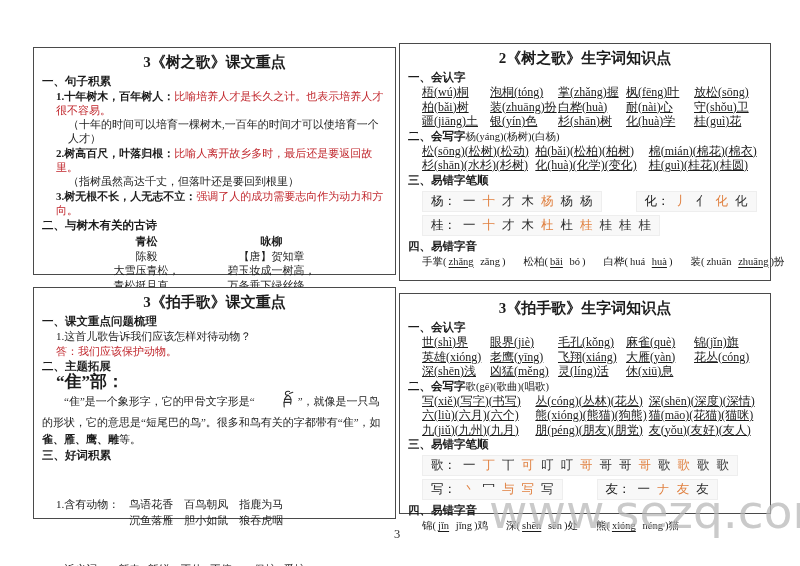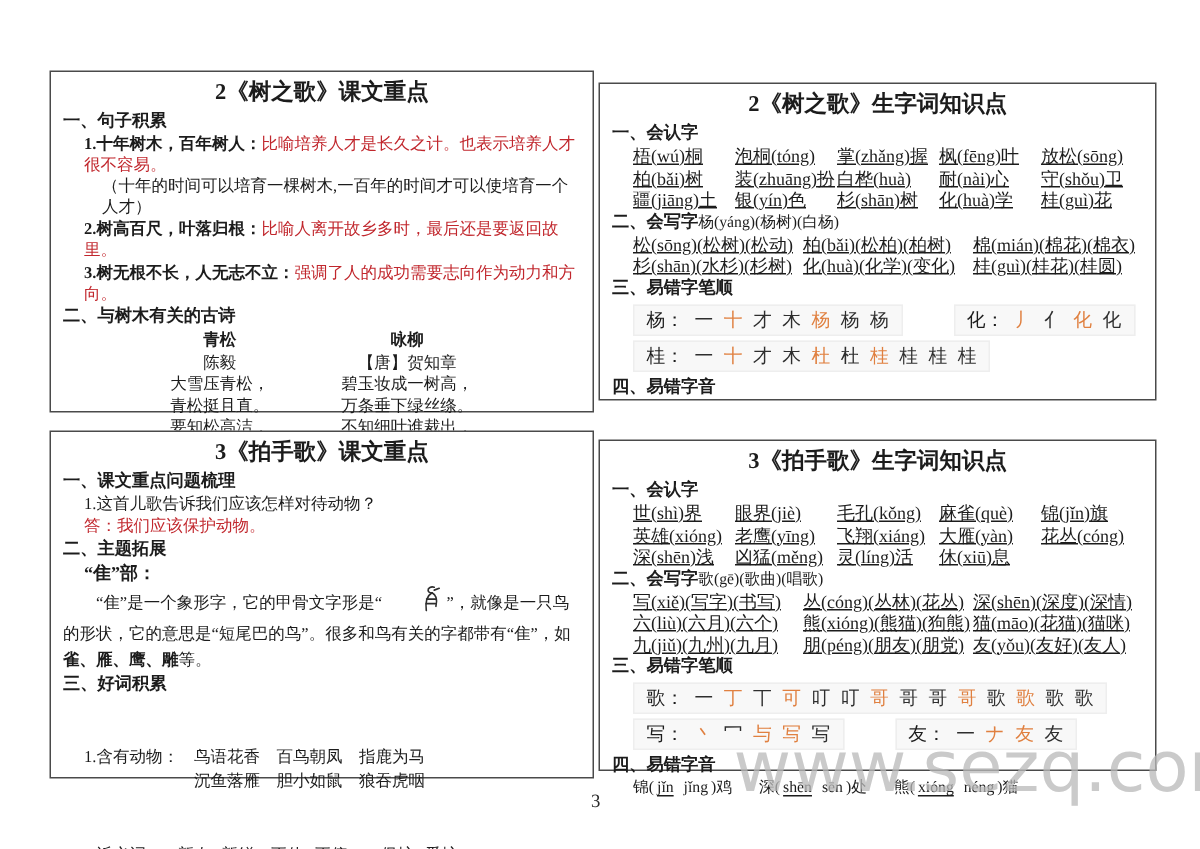--- a/index.html
+++ b/index.html
@@ -1,21 +1,21 @@
 <!DOCTYPE html>
 <html><head>
 <meta charset="utf-8">
 <style>
   html,body{margin:0;padding:0;background:#ffffff;}
   #page{position:relative;width:800px;height:566px;background:#fff;overflow:hidden;
         font-family:"Liberation Serif","DejaVu Serif",serif;color:#1c1c1c;}
   .box{position:absolute;border:1px solid #4a4a4a;background:#fff;box-sizing:border-box;
        padding:3px 8px 2px 8px;}
   #box1{left:33px;top:47px;width:363px;height:228px;}
-  #box2{left:399px;top:55px;width:372px;height:212px;}
+  #box2{left:399px;top:43px;width:372px;height:238px;}
   #box3{left:33px;top:287px;width:363px;height:232px;}
   #box4{left:399px;top:293px;width:372px;height:221px;}
   .btitle{text-align:center;font-weight:bold;font-size:15px;line-height:20px;margin:1px 0 2px;}
   .hd{font-weight:bold;font-size:11.5px;line-height:15px;}
   .hd-row{display:flex;align-items:baseline;gap:0;}
   .hd-inline{font-weight:normal;font-size:10.5px;}
   .ind{padding-left:14px;font-size:11px;line-height:14px;}
   .lead{font-weight:bold;}
   .red{color:#c1272d;}
   .note{font-size:11px;line-height:14px;padding-left:26px;}
@@ -36,47 +36,48 @@
   .slabel{color:#1c1c1c;}
   .stoken{color:#2e2e2e;}
   .stoken.o{color:#e08040;}
   
   .phrow{padding-left:14px;font-size:10.5px;line-height:15px;display:flex;flex-wrap:nowrap;gap:18px;}
   .phon{white-space:nowrap;}
   .opt{margin:0 2px;}
   .opt.u{text-decoration:underline;text-underline-offset:2px;}
   
   .q{padding-left:14px;font-size:11px;line-height:15px;}
-  .sub{font-weight:bold;font-size:12px;line-height:16px;padding-left:14px;}
+  .sub{font-weight:bold;font-size:17px;line-height:16px;padding-left:14px;}
   .para{font-size:11px;line-height:17px;text-indent:2em;margin:0;}
   .para .b{font-weight:bold;}
   .glyph-wrap{display:inline-block;vertical-align:-4px;margin:0 3px;}
   .words{display:flex;gap:10px;padding-left:14px;font-size:11px;line-height:16px;margin-top:33px;}
   .wlines div{white-space:pre;}
   .wlabel{white-space:nowrap;}
   
   #watermark{position:absolute;left:489px;top:484px;font-family:"DejaVu Sans","Liberation Sans",sans-serif;
              font-size:47px;color:#b9b9b9;opacity:0.75;letter-spacing:0px;z-index:9;pointer-events:none;}
   #pagenum{position:absolute;left:394px;top:527px;font-size:12.5px;color:#2a2a2a;}
 </style>
 </head>
 <body>
 
 <div id="page">
 
   <div class="box" id="box1">
-    <div class="btitle">2《树之歌》课文重点</div>
+    <div class="btitle">3《树之歌》课文重点</div>
     <div class="hd">一、句子积累</div>
 
     <div class="item">
       <div class="ind"><span class="lead">1.十年树木，百年树人：</span><span class="red">比喻培养人才是长久之计。也表示培养人才很不容易。</span></div>
       <div class="note">（十年的时间可以培育一棵树木,一百年的时间才可以使培育一个人才）</div>
     </div>
     <div class="item">
       <div class="ind"><span class="lead">2.树高百尺，叶落归根：</span><span class="red">比喻人离开故乡多时，最后还是要返回故里。</span></div>
+      <div class="note">（指树虽然高达千丈，但落叶还是要回到根里）</div>
     </div>
     <div class="item">
       <div class="ind"><span class="lead">3.树无根不长，人无志不立：</span><span class="red">强调了人的成功需要志向作为动力和方向。</span></div>
     </div>
 
     <div class="hd">二、与树木有关的古诗</div>
     <div class="poems">
       <div class="poem">
         <div class="ptitle">青松</div>
         <div>陈毅</div>
@@ -170,20 +171,26 @@
           <span class="stoken o">杜</span>
           <span class="stoken">杜</span>
           <span class="stoken o">桂</span>
           <span class="stoken">桂</span>
           <span class="stoken">桂</span>
           <span class="stoken">桂</span>
         </div>
     </div>
 
     <div class="hd">四、易错字音</div>
+    <div class="phrow">
+        <span class="phon">手掌(<span class="opt u">zhǎng</span> <span class="opt">zǎng</span>)</span>
+        <span class="phon">松柏(<span class="opt u">bǎi</span> <span class="opt">bó</span>)</span>
+        <span class="phon">白桦(<span class="opt">huá</span> <span class="opt u">huà</span>)</span>
+        <span class="phon">装(<span class="opt">zhuān</span> <span class="opt u">zhuāng</span>)扮</span>
+      </div>
   </div>
 
   <div class="box" id="box3">
     <div class="btitle">3《拍手歌》课文重点</div>
     <div class="hd">一、课文重点问题梳理</div>
     <div class="q">1.这首儿歌告诉我们应该怎样对待动物？</div>
     <div class="q red">答：我们应该保护动物。</div>
 
     <div class="hd">二、主题拓展</div>
     <div class="sub">“隹”部：</div>

